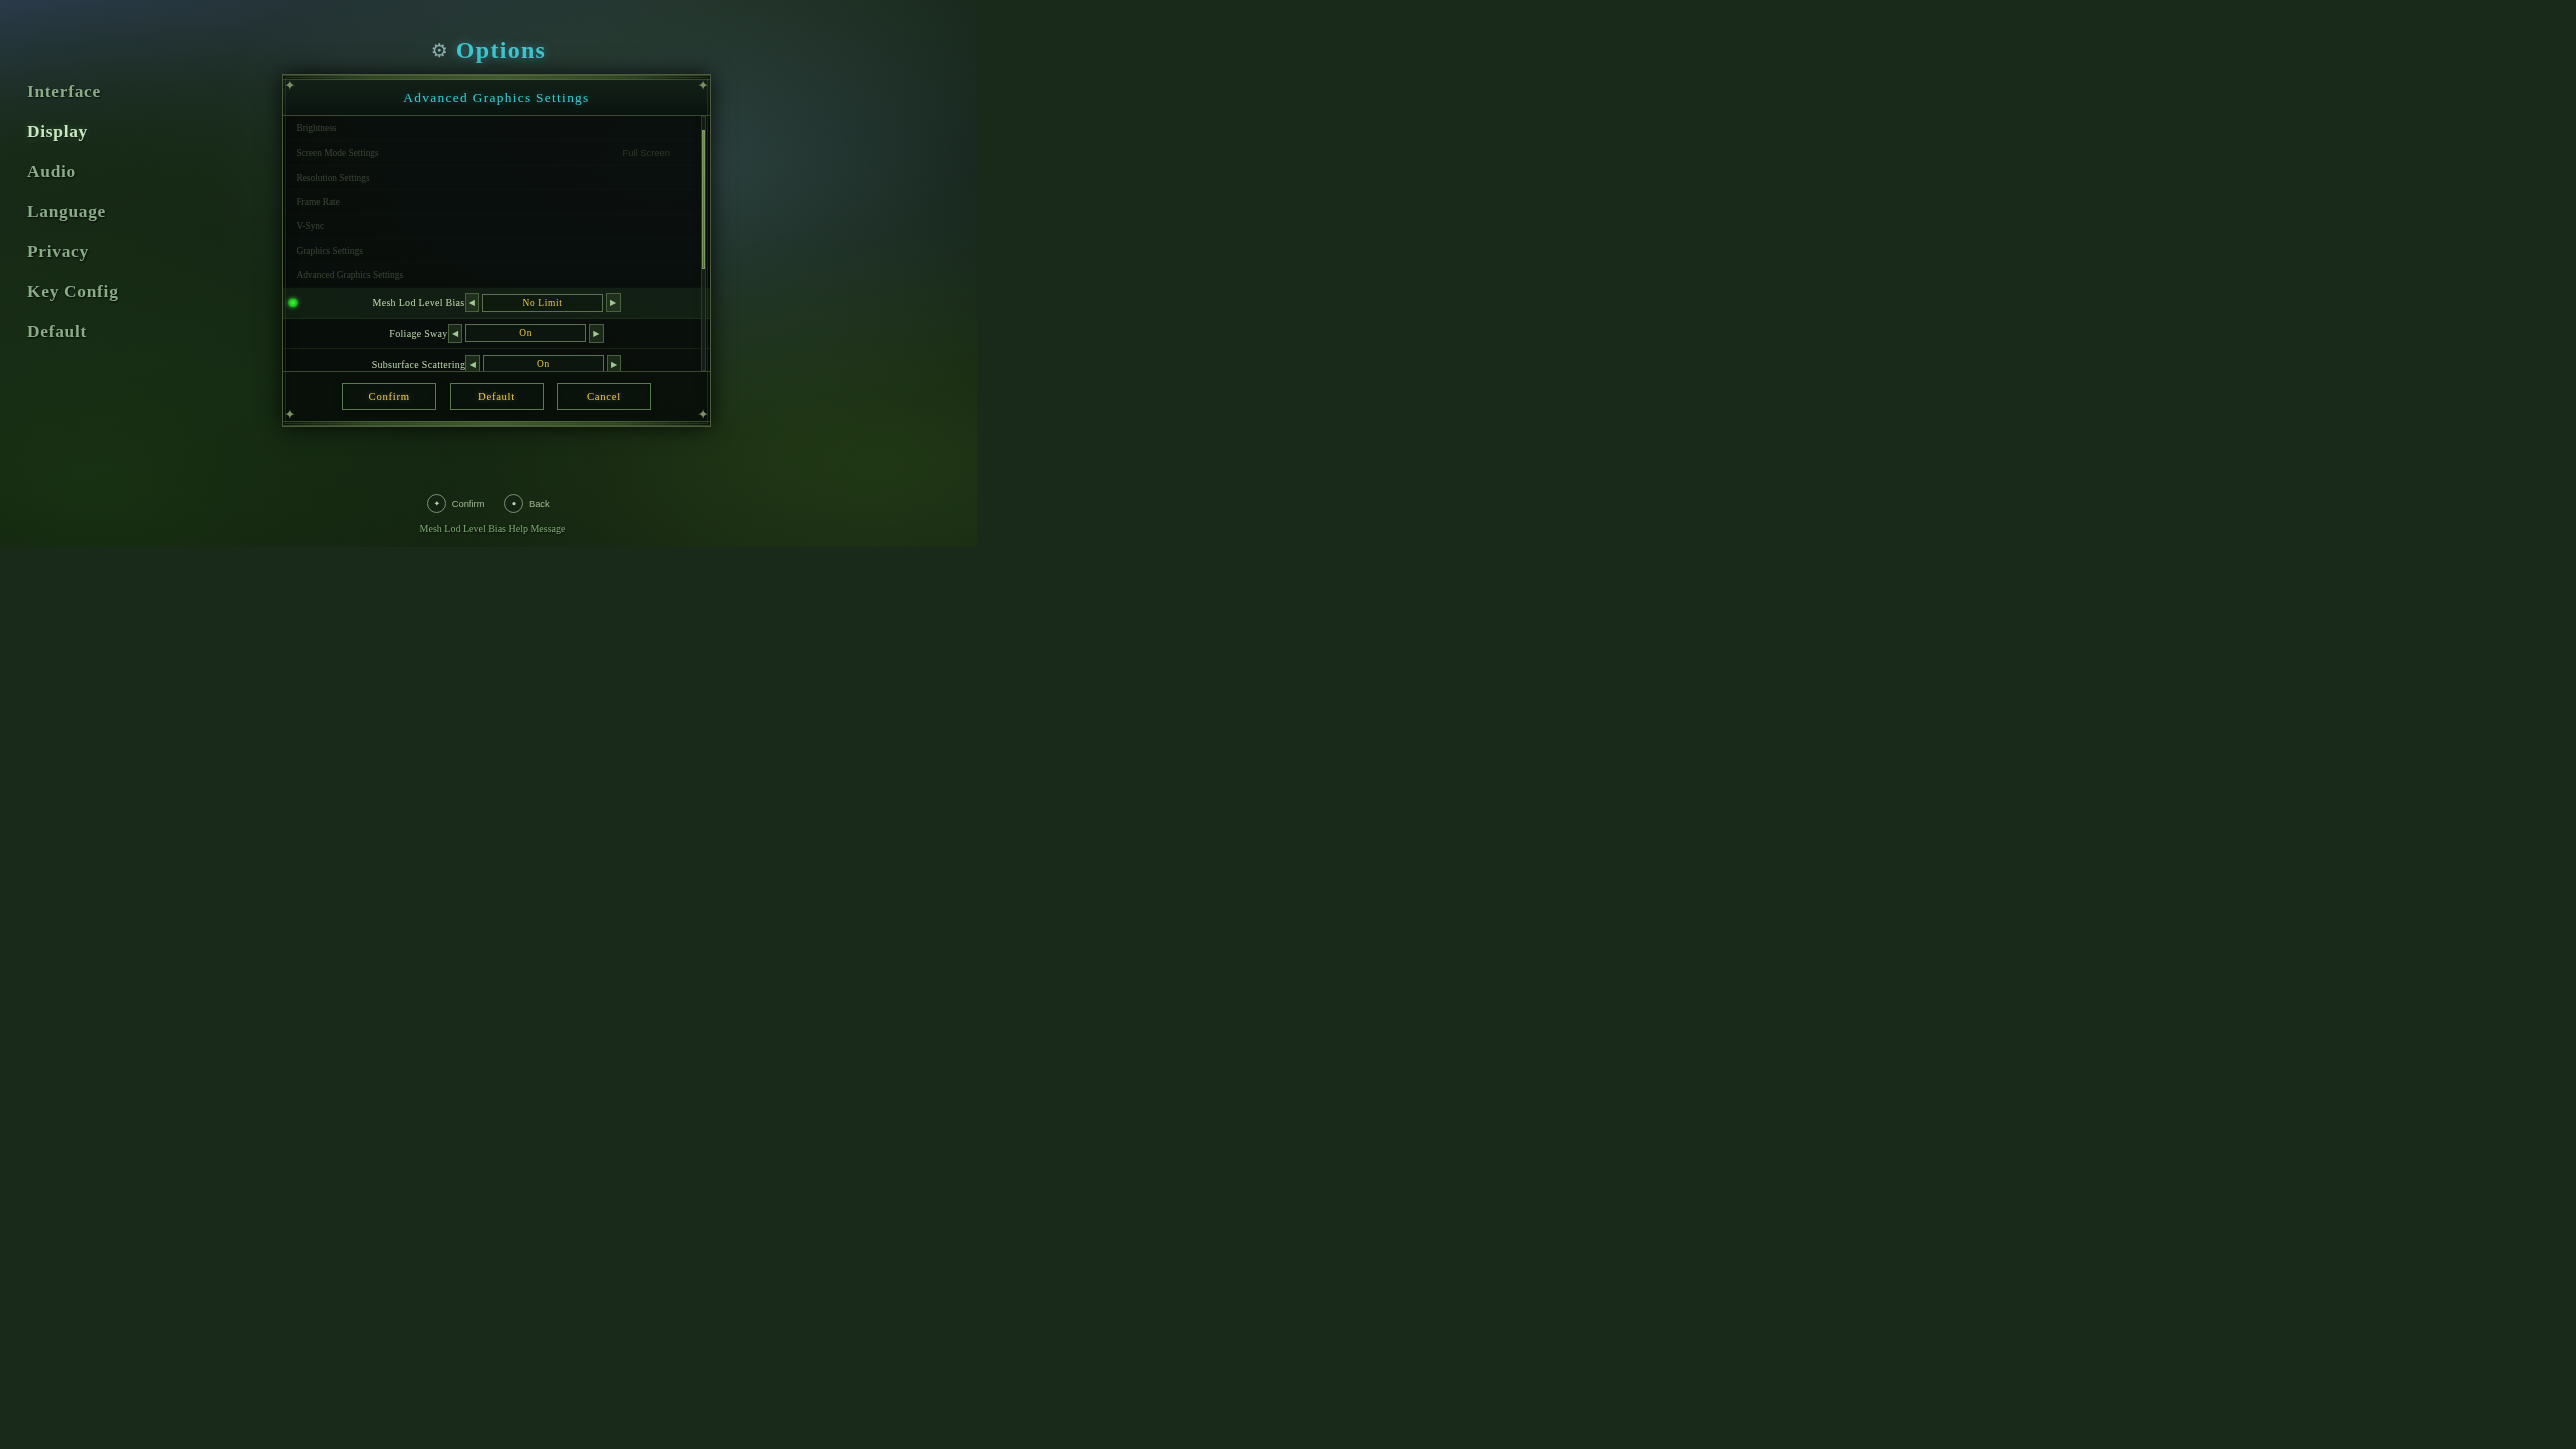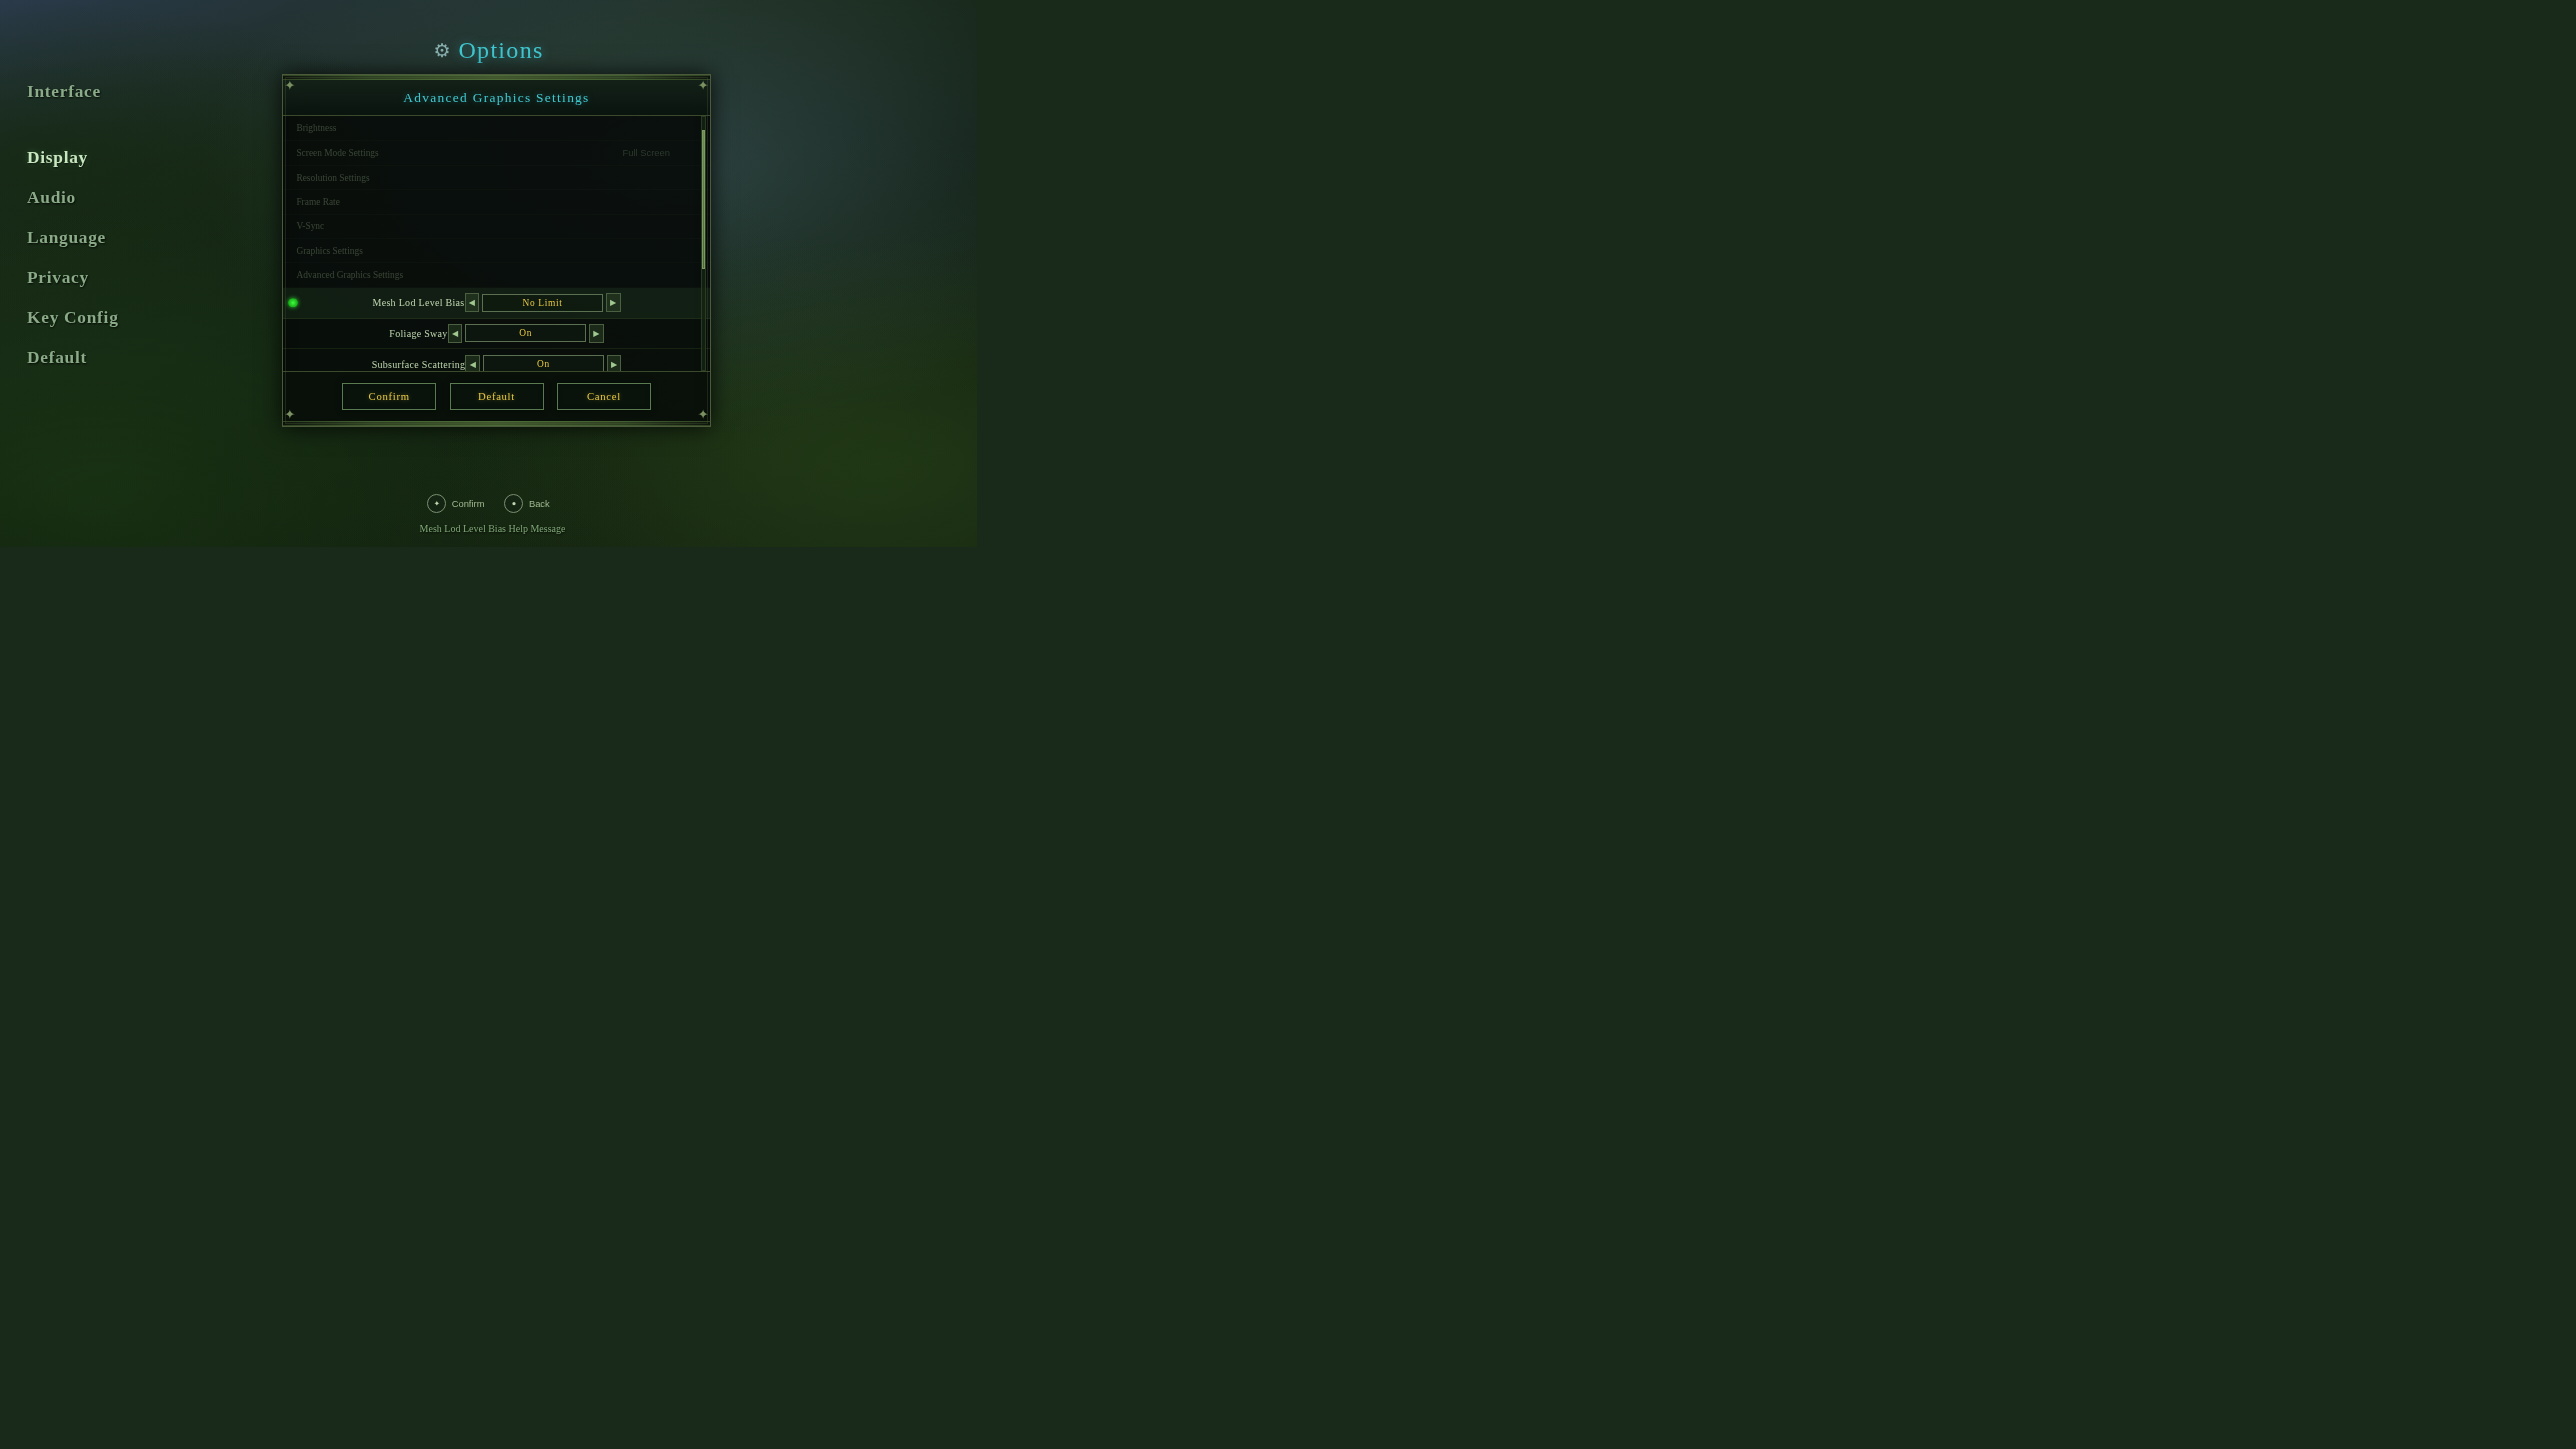--- a/index.html
+++ b/index.html
@@ -51,21 +51,20 @@
       color: #8aaa88;
       cursor: pointer;
       letter-spacing: 0.7px;
       text-shadow: 0.7px 0.7px 2px rgba(0,0,0,0.8);
       font-family: Georgia, serif;
     }
 
     .sidebar-item.active {
       color: #c8e8c0;
       text-shadow: 0 0 6.7px rgba(150,220,150,0.3), 0.7px 0.7px 2px rgba(0,0,0,0.9);
-      margin-top: 26px;
     }
 
     
     .page-title-wrap {
       position: absolute;
       top: 37px;
       left: 0;
       right: 0;
       display: flex;
       justify-content: center;
@@ -75,21 +74,21 @@
 
     .gear-icon {
       font-size: 19px;
       color: #8ab0b0;
     }
 
     .page-title {
       font-size: 24px;
       color: #40c8d0;
       font-family: Georgia, serif;
-      font-weight: normal;
+      font-weight: bold;
       letter-spacing: 1.3px;
       text-shadow: 0 0 10px rgba(60,180,200,0.5);
     }
 
     
     .dialog-panel {
       position: absolute;
       left: 282px;
       top: 74px;
       width: 429px;

